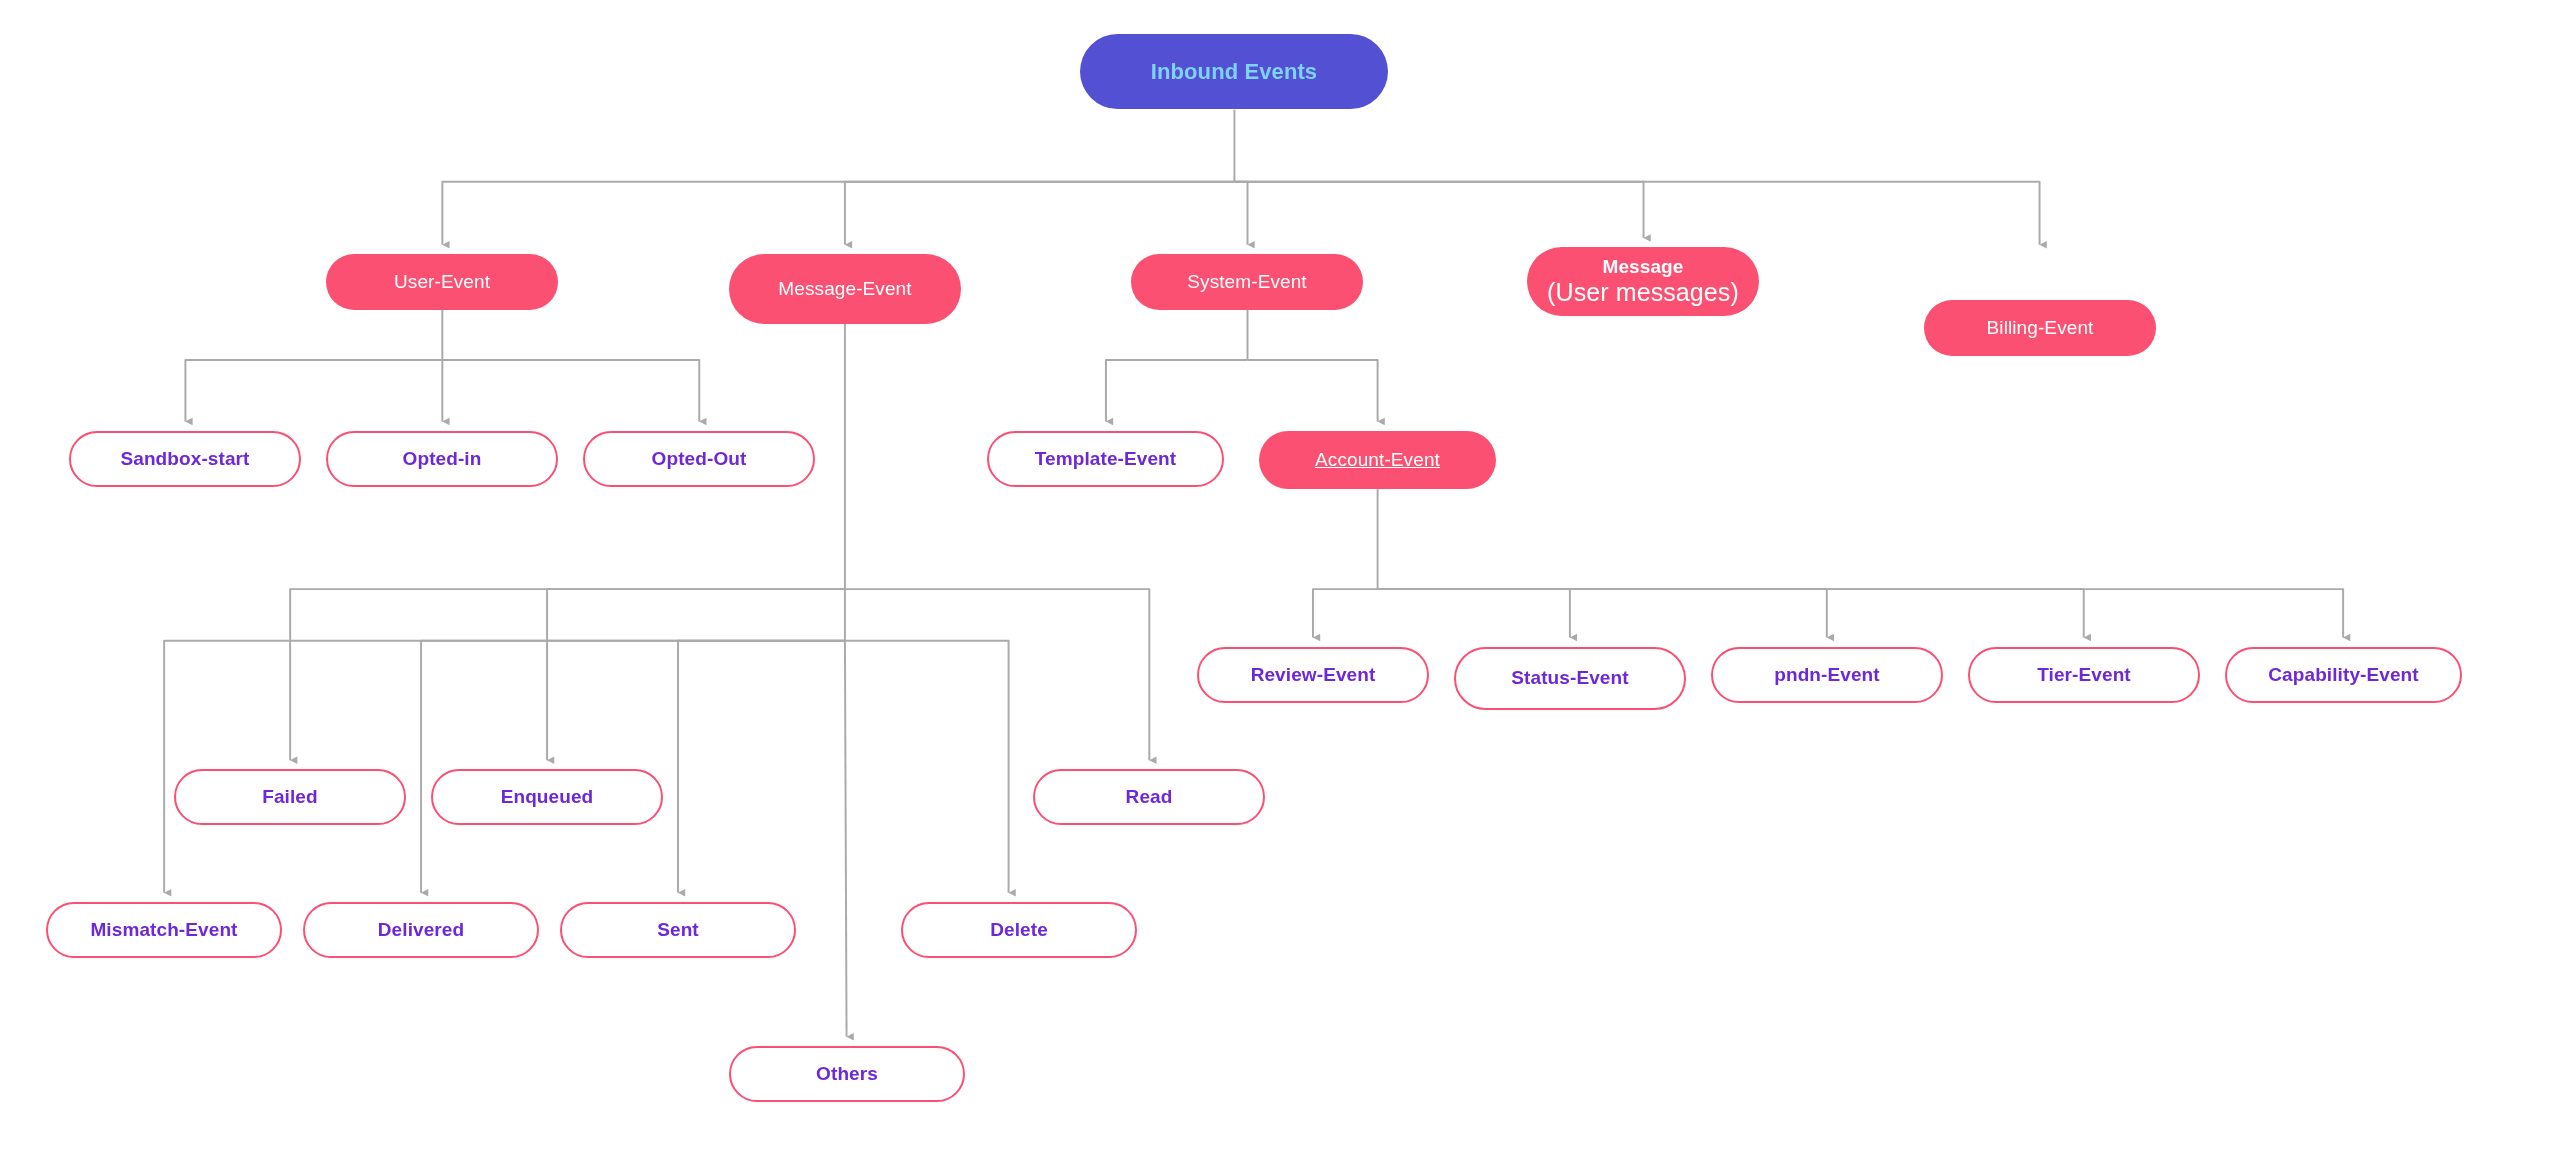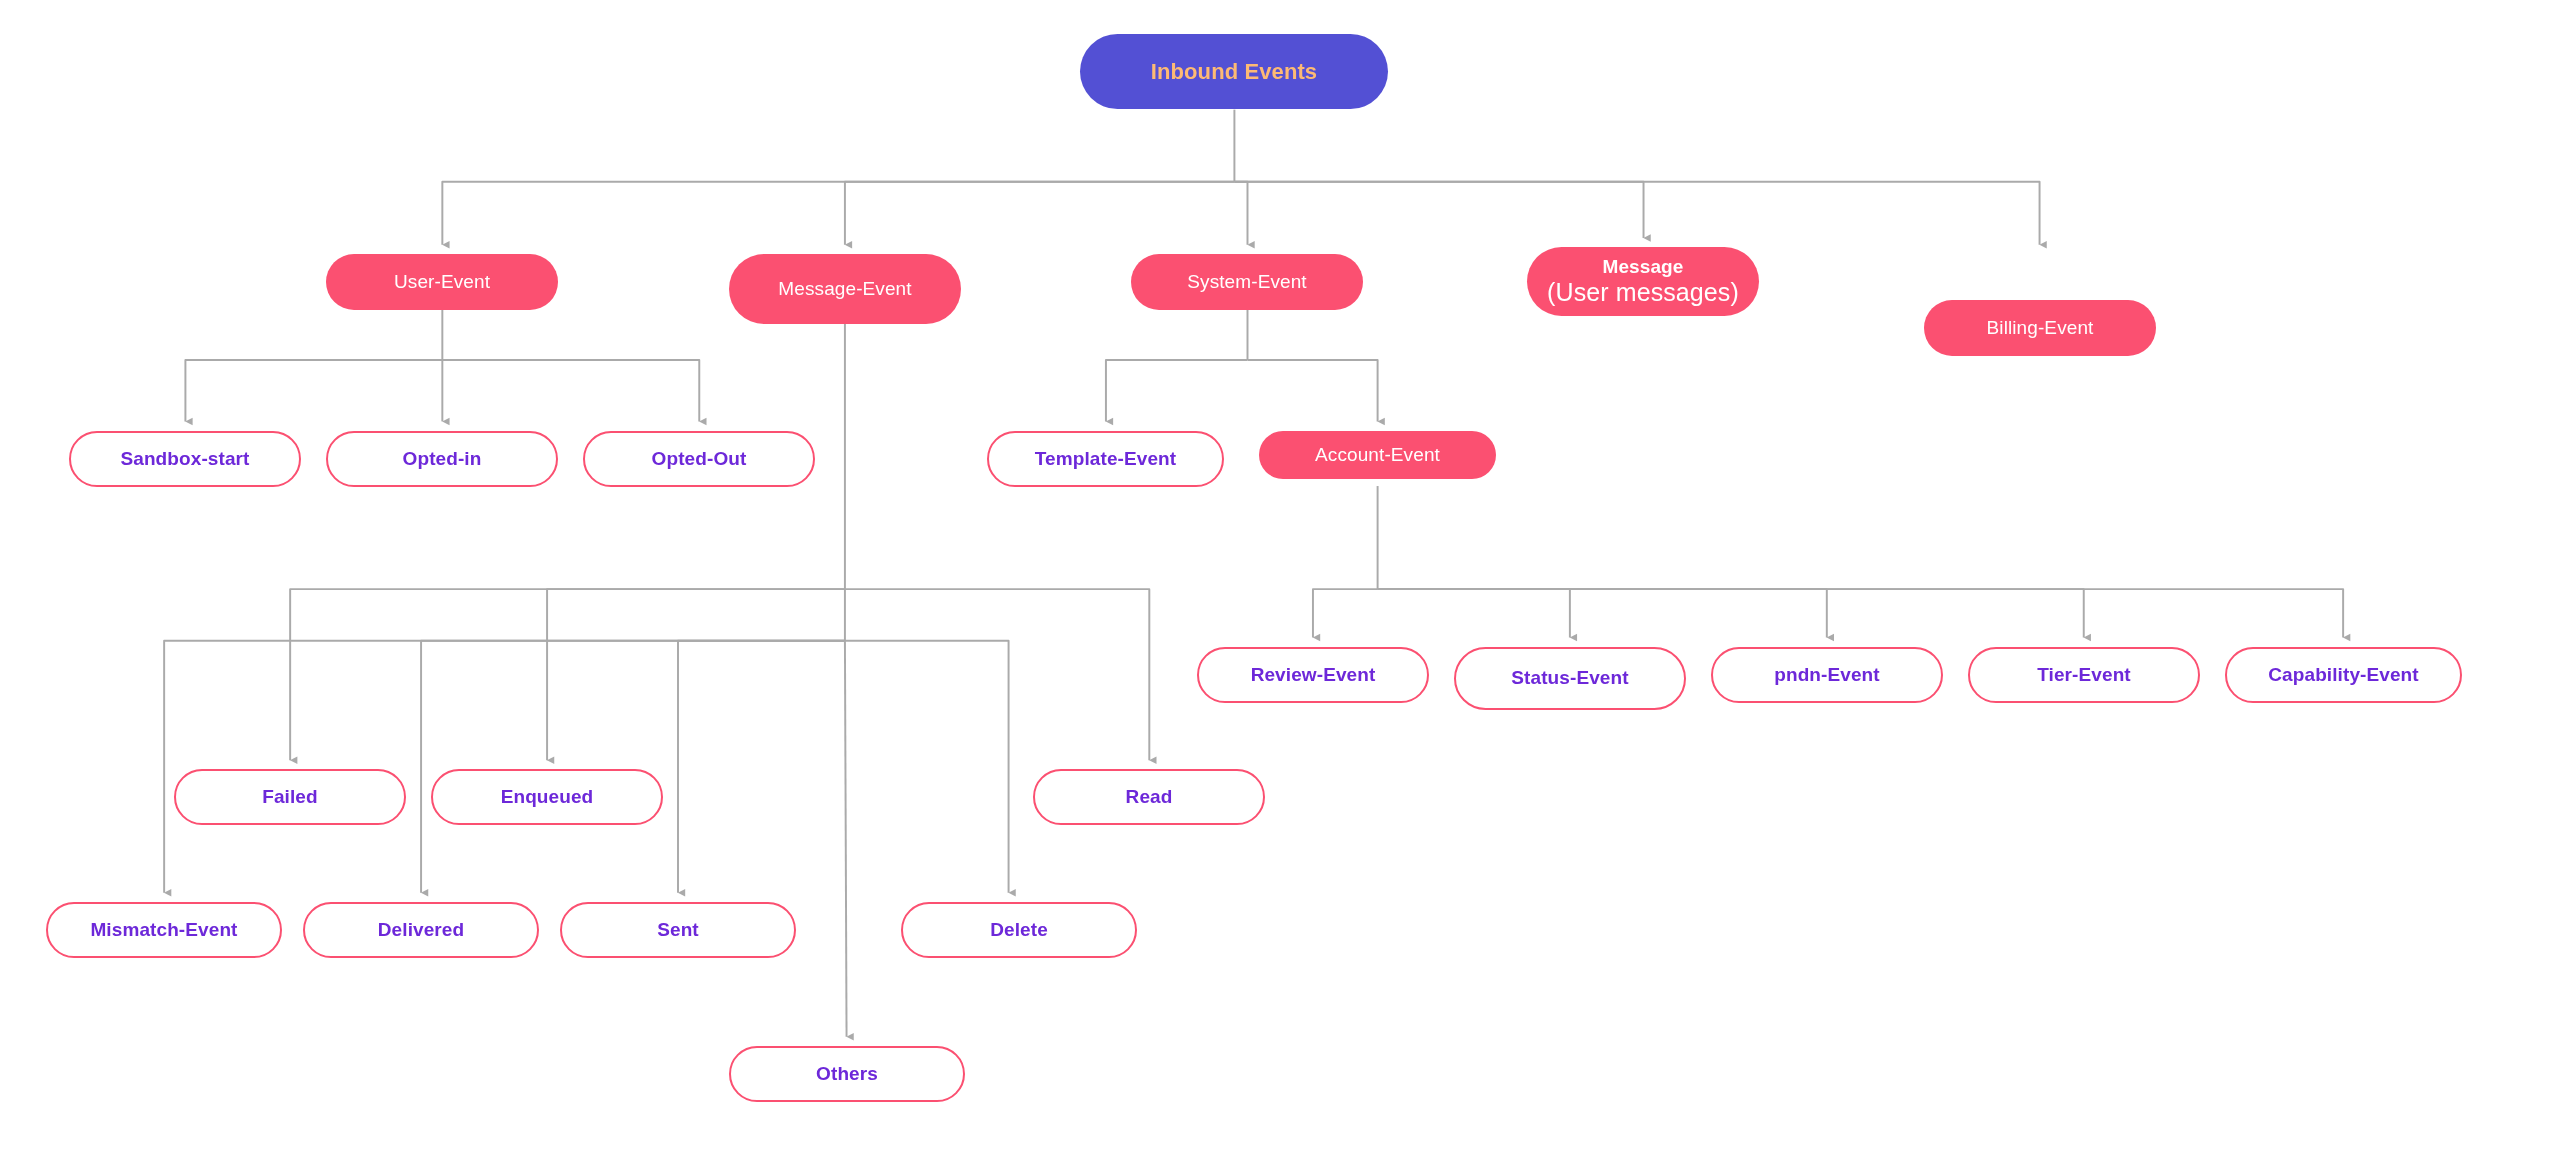--- a/index.html
+++ b/index.html
@@ -39,21 +39,21 @@
     white-space: nowrap;
     z-index: 3;
   }
   .node .lbl {
     display: block;
   }
   
   .node.root {
     background: #5350d4;
     border: none;
-    color: #fdba74;
+    color: #7dd3fc;
     font-weight: 700;
     font-size: 22px;
     letter-spacing: 0.1px;
   }
   
   .node.filled {
     background: #fb5071;
     border: none;
     color: #ffffff;
     font-weight: 500;
@@ -145,21 +145,21 @@
       </div>
       <div class="node outline" style="left: 326px; top: 431px; width: 232px; height: 56px;">
         <span class="lbl">Opted-in</span>
       </div>
       <div class="node outline" style="left: 583px; top: 431px; width: 232px; height: 56px;">
         <span class="lbl">Opted-Out</span>
       </div>
       <div class="node outline" style="left: 987px; top: 431px; width: 237px; height: 56px;">
         <span class="lbl">Template-Event</span>
       </div>
-      <div class="node filled" style="left: 1259px; top: 431px; width: 237px; height: 48px;">
+      <div class="node filled" style="left: 1259px; top: 431px; width: 237px; height: 58px; text-decoration: underline;">
         <span class="lbl">Account-Event</span>
       </div>
       <div class="node outline" style="left: 1197px; top: 647px; width: 232px; height: 56px;">
         <span class="lbl">Review-Event</span>
       </div>
       <div class="node outline" style="left: 1454px; top: 647px; width: 232px; height: 63px;">
         <span class="lbl">Status-Event</span>
       </div>
       <div class="node outline" style="left: 1711px; top: 647px; width: 232px; height: 56px;">
         <span class="lbl">pndn-Event</span>

